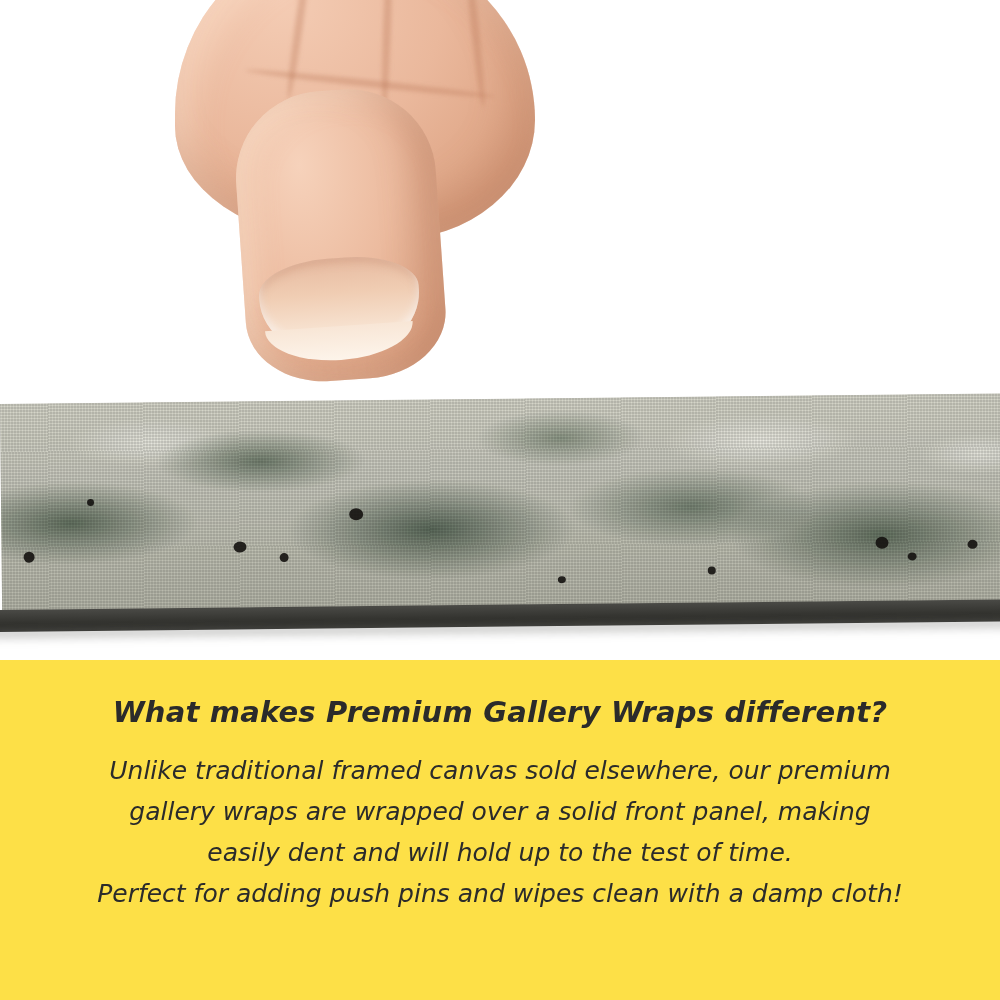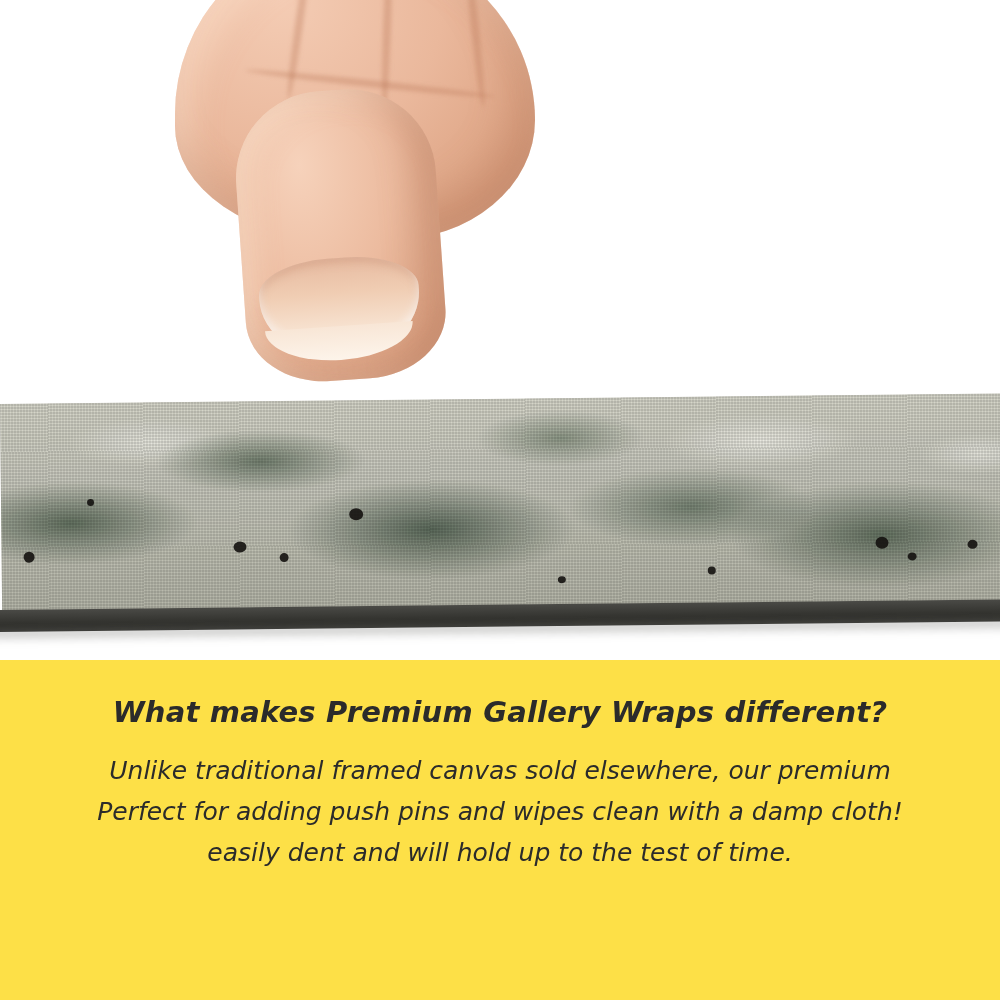--- a/index.html
+++ b/index.html
@@ -237,18 +237,19 @@
       <div class="nail"></div>
       <div class="nail-tip"></div>
     </div>
 
   </div>
 
   <div class="caption">
     <div class="caption-heading">What makes Premium Gallery Wraps different?</div>
     <div class="caption-body">
       <span class="line">Unlike traditional framed canvas sold elsewhere, our premium</span>
+      <span class="line">gallery wraps are wrapped over a solid front panel, making</span>
+      <span class="line">easily dent and will hold up to the test of time.</span>
       <span class="line">Perfect for adding push pins and wipes clean with a damp cloth!</span>
-      <span class="line">easily dent and will hold up to the test of time.</span>
     </div>
   </div>
 
 </div>
 
 </body></html>

